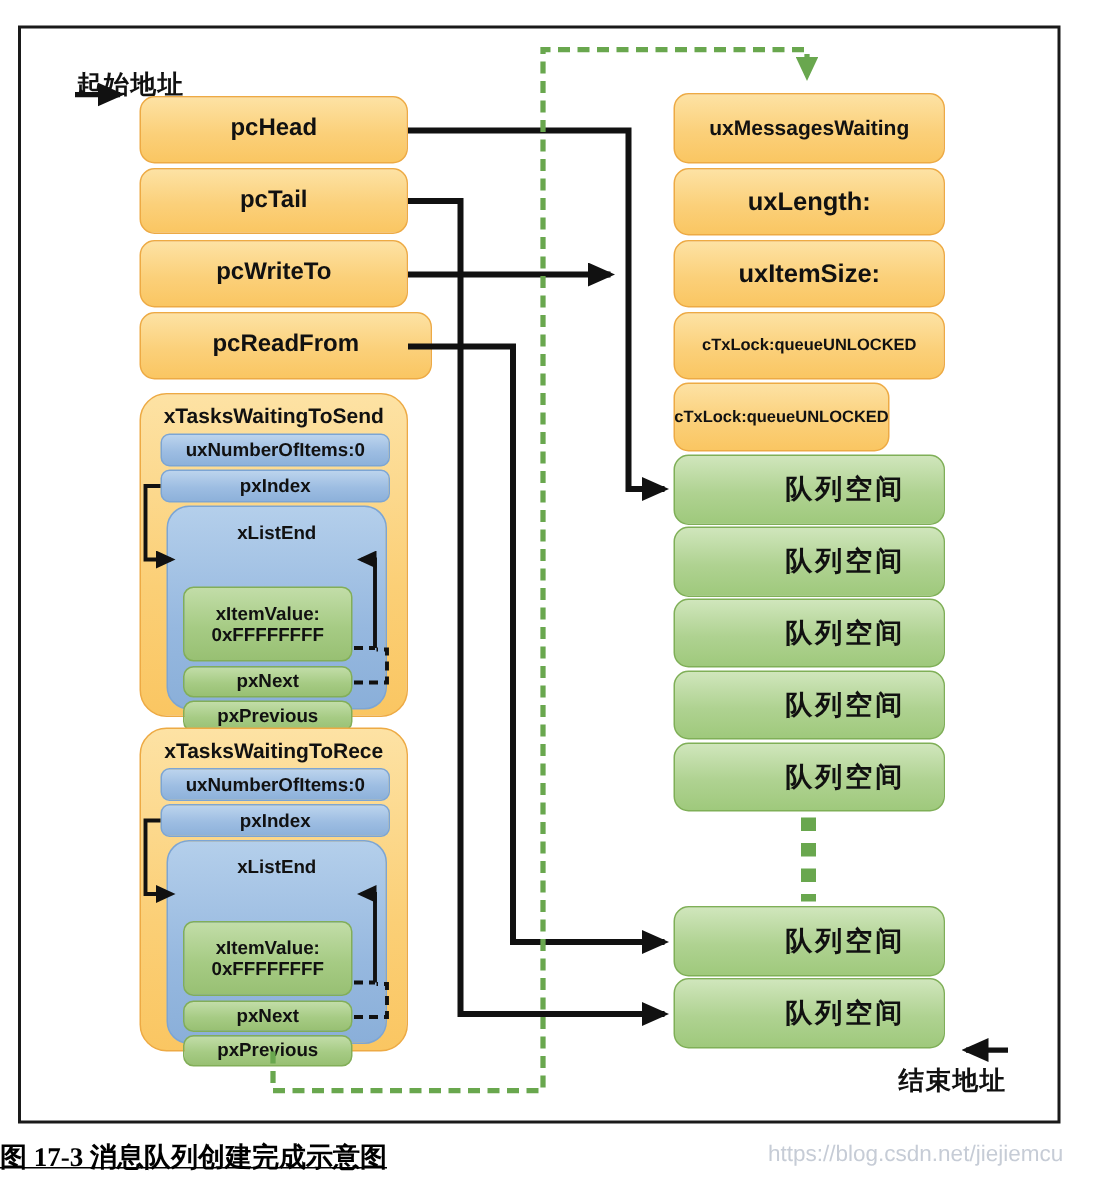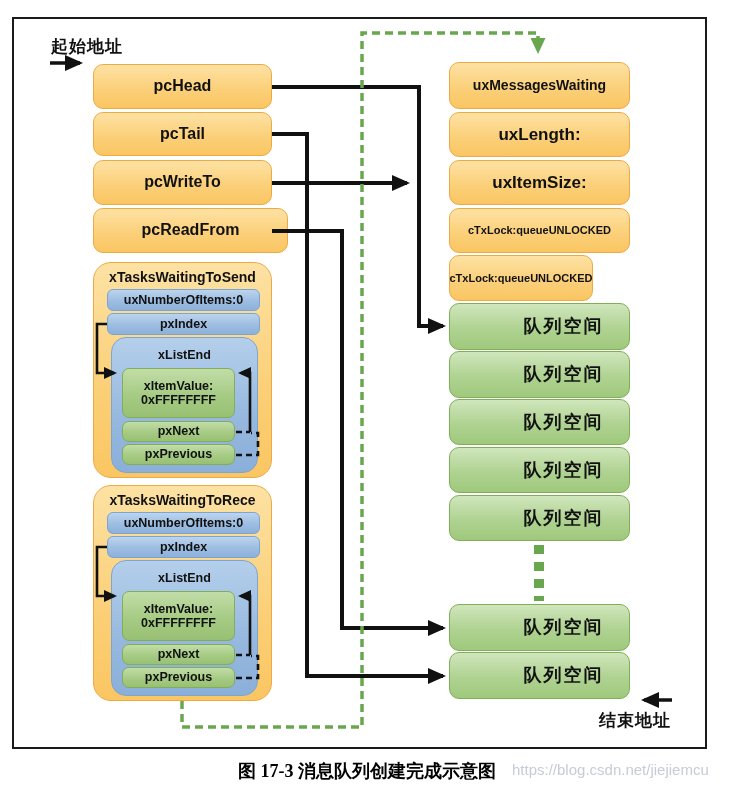--- a/index.html
+++ b/index.html
@@ -30,49 +30,49 @@
   .blue{
     background:linear-gradient(180deg,#BCD4ED 0%,#9DBDE2 55%,#8DB1DA 100%);
     border:1px solid #7CA5D4;border-radius:6px;font-size:12.5px;
   }
   .container-blue{
     background:linear-gradient(180deg,#B4CFEB 0%,#96B8DF 60%,#8AAFD9 100%);
     border:1px solid #7CA5D4;border-radius:15px;
   }
   .green-inner{
     background:linear-gradient(180deg,#C2DDA8 0%,#A6CB84 55%,#98C073 100%);
-    border:1px solid #82AE58;border-radius:7px;font-size:12.5px;
+    border:1px solid #82AE58;border-radius:7px;font-size:12.5px;margin-top:23px;
   }
   .slot{
     background:linear-gradient(180deg,#D0E6BC 0%,#AFD291 55%,#9FC97C 100%);
     border:1.5px solid #7FAF57;border-radius:10px;font-size:18px;letter-spacing:2px;padding-left:48px;
   }
   .inner-title{
     position:absolute;left:0;width:100%;text-align:center;font-weight:bold;font-size:14px;
   }
   .addr-label{
     position:absolute;font-weight:bold;font-size:17px;letter-spacing:1px;
   }
   .caption{
-    position:absolute;left:0;top:759px;width:734px;text-align:center;
-    font-family:"Liberation Serif","DejaVu Serif",serif;font-weight:bold;font-size:18px;color:#000;
+    position:absolute;left:0;top:759px;width:734px;text-align:left;
+    font-family:"Liberation Serif","DejaVu Serif",serif;font-weight:bold;font-size:18px;color:#000;text-decoration:underline;
   }
   .watermark{
     position:absolute;left:512px;top:761px;font-size:15px;color:#c6ccd6;font-weight:normal;white-space:nowrap;
   }
   svg.overlay{position:absolute;left:0;top:0;pointer-events:none;}
 </style>
 </head>
 <body>
 
 <div class="stage">
 
   <div class="frame"></div>
 
-  <div class="addr-label" style="left:51px;top:35px;">起始地址</div>
+  <div class="addr-label" style="left:51px;top:45px;">起始地址</div>
 
   <div class="box orange o-left" style="left:93px;top:64px;width:179px;height:45px;">pcHead</div>
   <div class="box orange o-left" style="left:93px;top:112px;width:179px;height:44px;">pcTail</div>
   <div class="box orange o-left" style="left:93px;top:160px;width:179px;height:45px;">pcWriteTo</div>
   <div class="box orange o-left" style="left:93px;top:208px;width:195px;height:45px;">pcReadFrom</div>
 
   <div class="box container-orange" style="left:93px;top:262px;width:179px;height:216px;"></div>
   <div class="inner-title" style="left:93px;top:269px;width:179px;">xTasksWaitingToSend</div>
   <div class="box blue" style="left:107px;top:289px;width:153px;height:22px;">uxNumberOfItems:0</div>
   <div class="box blue" style="left:107px;top:313px;width:153px;height:22px;">pxIndex</div>

